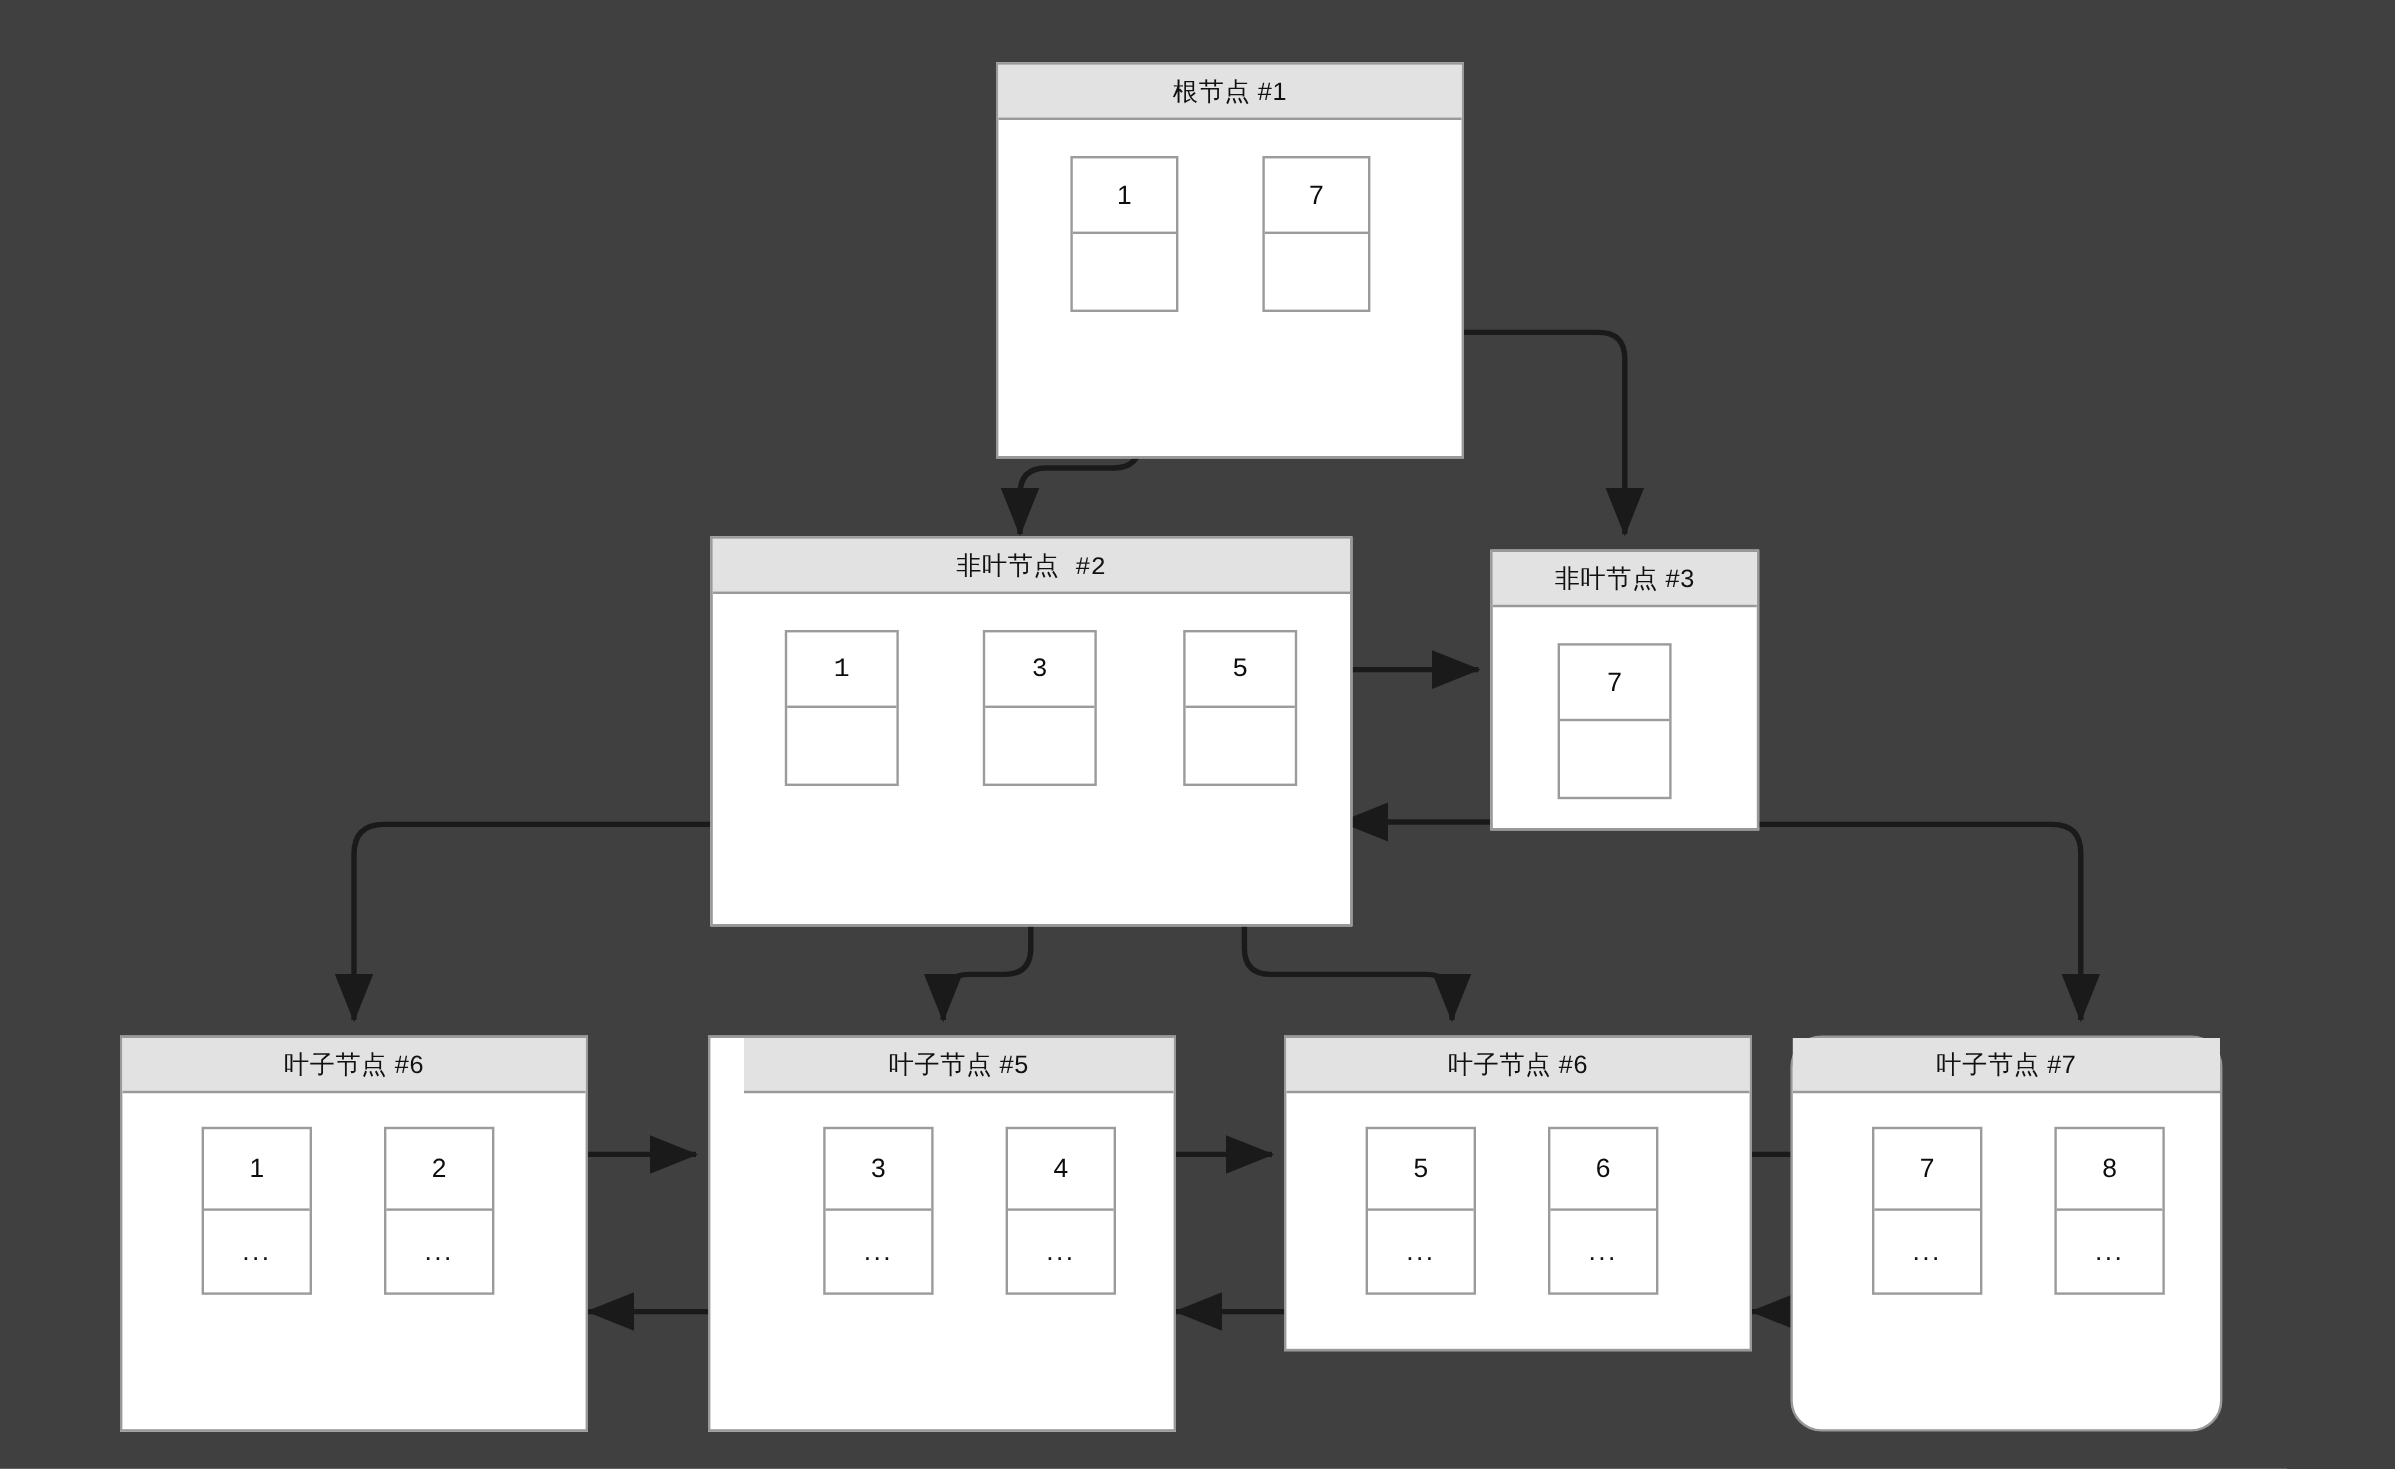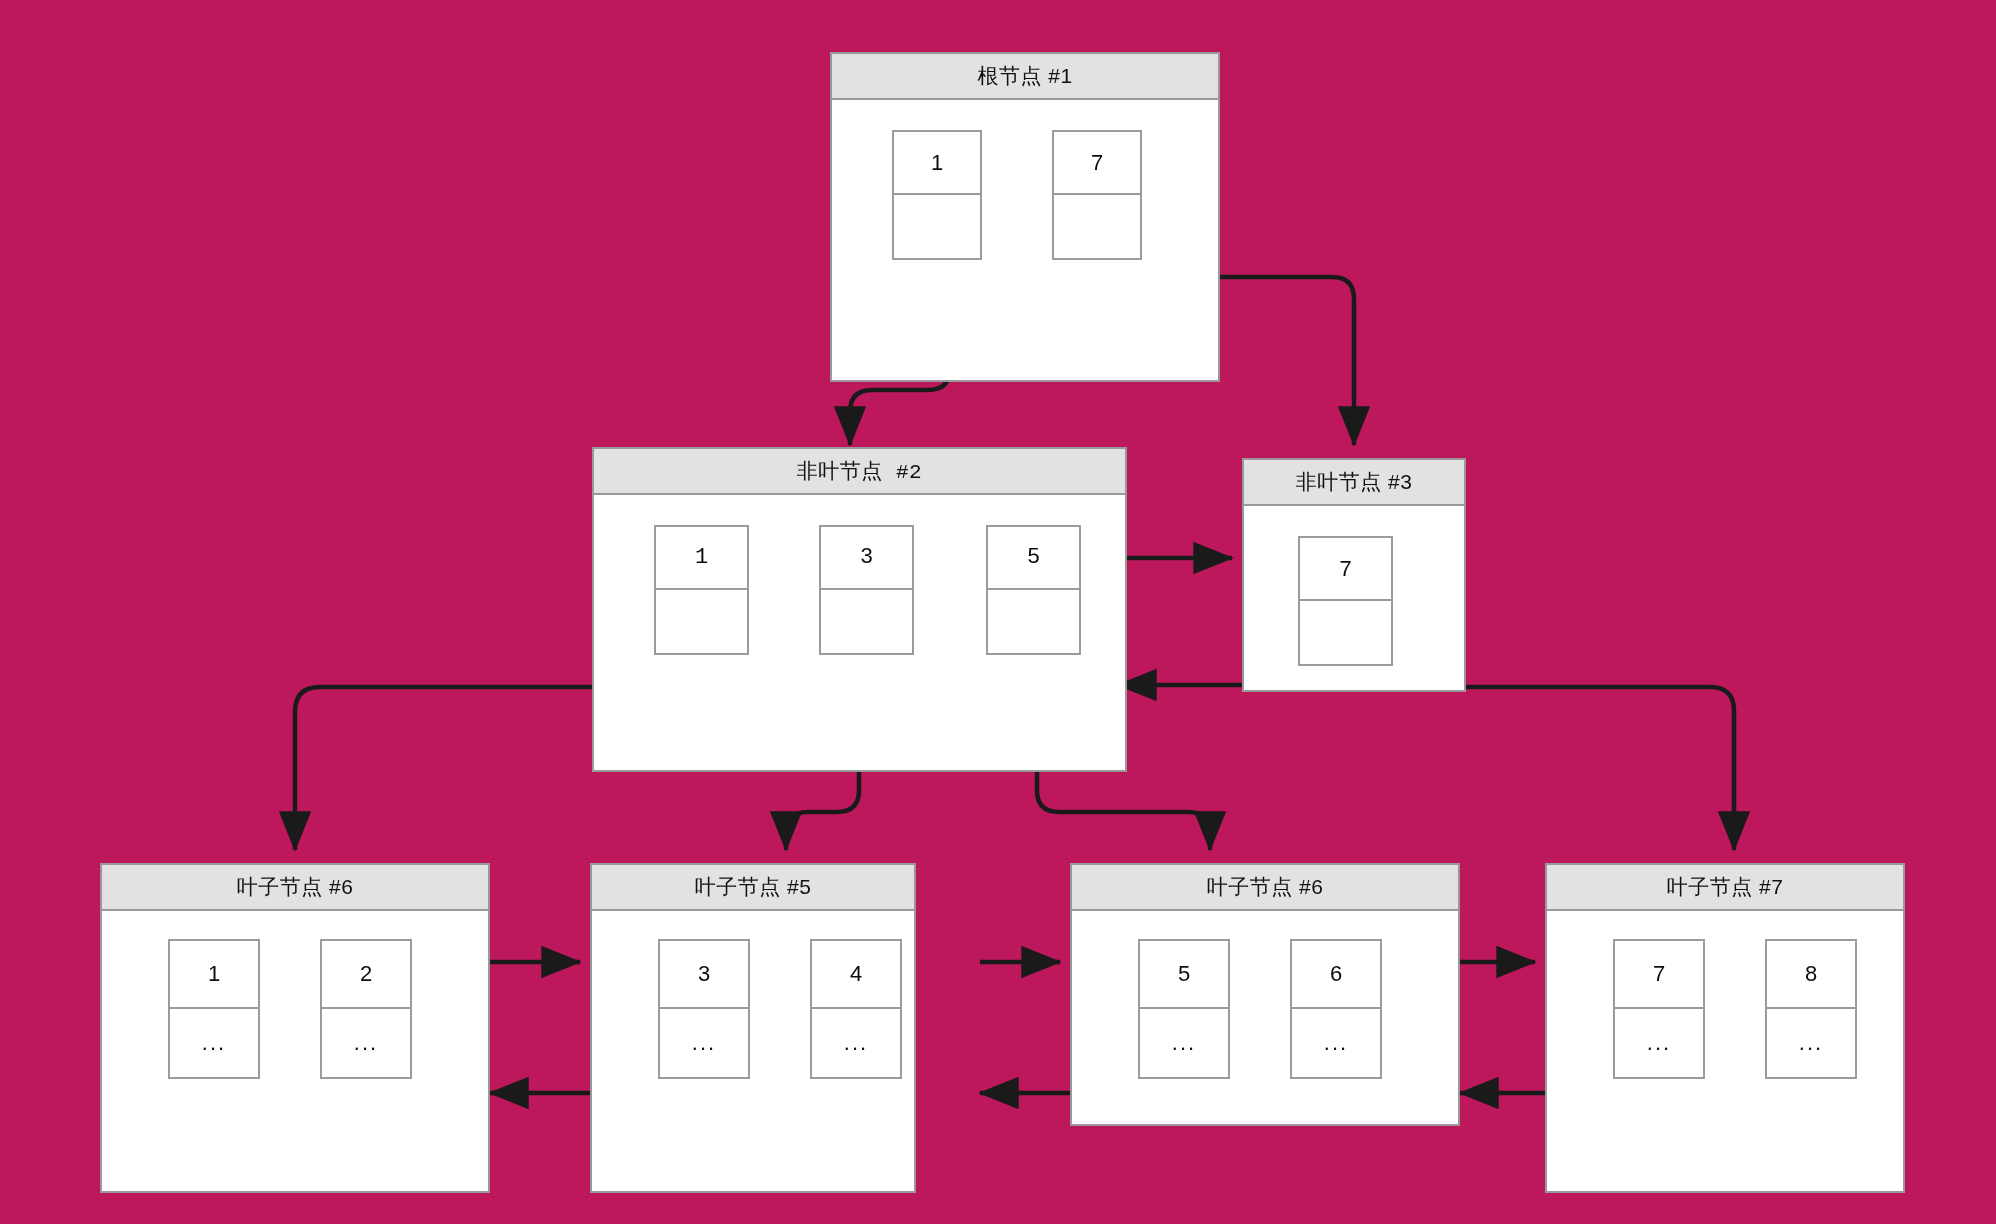--- a/index.html
+++ b/index.html
@@ -10,21 +10,21 @@
   body {
     width: 1996px;
     height: 1224px;
     font-family: "Liberation Sans", "DejaVu Sans", sans-serif;
     overflow: hidden;
   }
   #canvas {
     position: relative;
     width: 1996px;
     height: 1224px;
-    background: #be185d;
+    background: #404040;
   }
   svg.layer {
     position: absolute;
     left: 0;
     top: 0;
     width: 1996px;
     height: 1224px;
   }
   .node-box {
     position: absolute;
@@ -172,21 +172,21 @@
         <div class="cell-top">1</div>
         <div class="cell-bottom">...</div>
       </div>
       <div class="cell" style="left:218px; top:28px; width:92px; height:140px;">
         <div class="cell-top">2</div>
         <div class="cell-bottom">...</div>
       </div>
     </div>
   </div>
 
-  <div class="node-box" style="left:590px; top:863px; width:326px; height:330px;">
+  <div class="node-box" style="left:590px; top:863px; width:390px; height:330px;padding-left:28px;">
     <div class="node-header">叶子节点 #5</div>
     <div class="node-body" style="height:280px;">
       <div class="cell" style="left:66px; top:28px; width:92px; height:140px;">
         <div class="cell-top">3</div>
         <div class="cell-bottom">...</div>
       </div>
       <div class="cell" style="left:218px; top:28px; width:92px; height:140px;">
         <div class="cell-top">4</div>
         <div class="cell-bottom">...</div>
       </div>
@@ -200,21 +200,21 @@
         <div class="cell-top">5</div>
         <div class="cell-bottom">...</div>
       </div>
       <div class="cell" style="left:218px; top:28px; width:92px; height:140px;">
         <div class="cell-top">6</div>
         <div class="cell-bottom">...</div>
       </div>
     </div>
   </div>
 
-  <div class="node-box" style="left:1545px; top:863px; width:360px; height:330px;">
+  <div class="node-box" style="left:1492px; top:863px; width:360px; height:330px;border-radius:26px;">
     <div class="node-header">叶子节点 #7</div>
     <div class="node-body" style="height:280px;">
       <div class="cell" style="left:66px; top:28px; width:92px; height:140px;">
         <div class="cell-top">7</div>
         <div class="cell-bottom">...</div>
       </div>
       <div class="cell" style="left:218px; top:28px; width:92px; height:140px;">
         <div class="cell-top">8</div>
         <div class="cell-bottom">...</div>
       </div>

